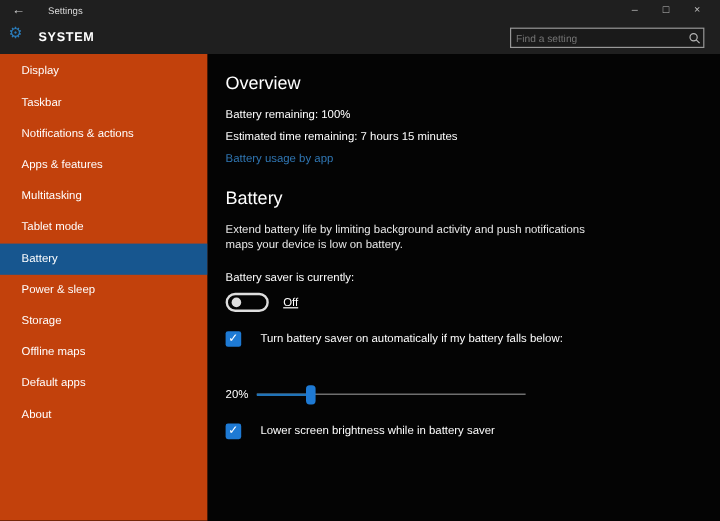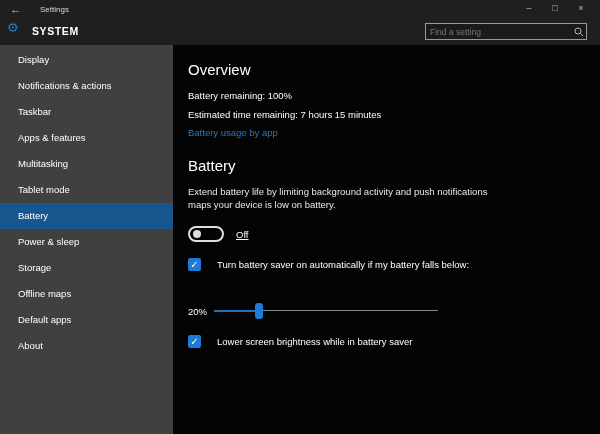--- a/index.html
+++ b/index.html
@@ -24,21 +24,21 @@
     background:#1a1a1a; border:1px solid #989898; display:flex; align-items:center;
   }
   .search-box input {
     flex:1; background:transparent; border:none; outline:none;
     color:#d6d6d6; font-size:8.5px; padding:0 4px; font-family:inherit;
   }
   .search-icon { width:14px; flex:0 0 14px; display:flex; align-items:center; justify-content:center; }
 
   
   .body-row { flex:1; display:flex; min-height:0; }
-  .sidebar { width:173px; flex:0 0 173px; background:#404040; padding-top:2px; }
+  .sidebar { width:173px; flex:0 0 173px; background:#c2410c; padding-top:2px; }
   .side-item {
     height:26px; line-height:26px; padding-left:18px;
     font-size:9.5px; color:#ffffff; cursor:pointer; white-space:nowrap;
   }
   .side-item.selected { background:#17568f; }
 
   .content { flex:1; background:#040404; padding:16px 15px 0 15px; }
   .section-heading { font-size:15px; font-weight:300; color:#ffffff; margin-bottom:11px; }
   .line { font-size:9.5px; color:#ffffff; margin-bottom:6px; line-height:13px; }
   .link { font-size:9.5px; color:#3077b4; margin-bottom:6px; cursor:pointer; width:fit-content; }
@@ -97,22 +97,22 @@
           <line x1="6.2" y1="6.2" x2="9" y2="9" stroke="#b5b5b5" stroke-width="1"></line>
         </svg>
       </span>
     </div>
   </div>
 
   <div class="body-row">
 
     <div class="sidebar">
       <div class="side-item">Display</div>
+      <div class="side-item">Taskbar</div>
       <div class="side-item">Notifications &amp; actions</div>
-      <div class="side-item">Taskbar</div>
       <div class="side-item">Apps &amp; features</div>
       <div class="side-item">Multitasking</div>
       <div class="side-item">Tablet mode</div>
       <div class="side-item selected">Battery</div>
       <div class="side-item">Power &amp; sleep</div>
       <div class="side-item">Storage</div>
       <div class="side-item">Offline maps</div>
       <div class="side-item">Default apps</div>
       <div class="side-item">About</div>
     </div>
@@ -121,20 +121,21 @@
 
       <div class="section-heading">Overview</div>
       <div class="line">Battery remaining: 100%</div>
       <div class="line">Estimated time remaining: 7 hours 15 minutes</div>
       <div class="link">Battery usage by app</div>
 
       <div class="battery-section">
         <div class="section-heading">Battery</div>
         <div class="para">Extend battery life by limiting background activity and push notifications maps your device is low on battery.</div>
 
+        <div class="saver-label">Battery saver is currently:</div>
 
         <div class="toggle-row">
           <div class="toggle">
             <div class="toggle-thumb"></div>
           </div>
           <span class="toggle-state">Off</span>
         </div>
 
         <div class="check-row">
           <span class="checkbox">✓</span>

